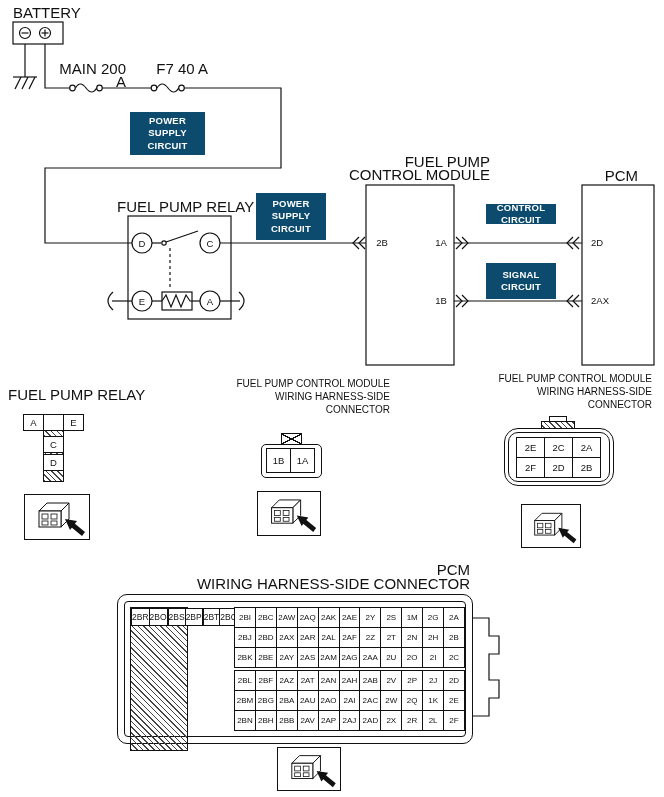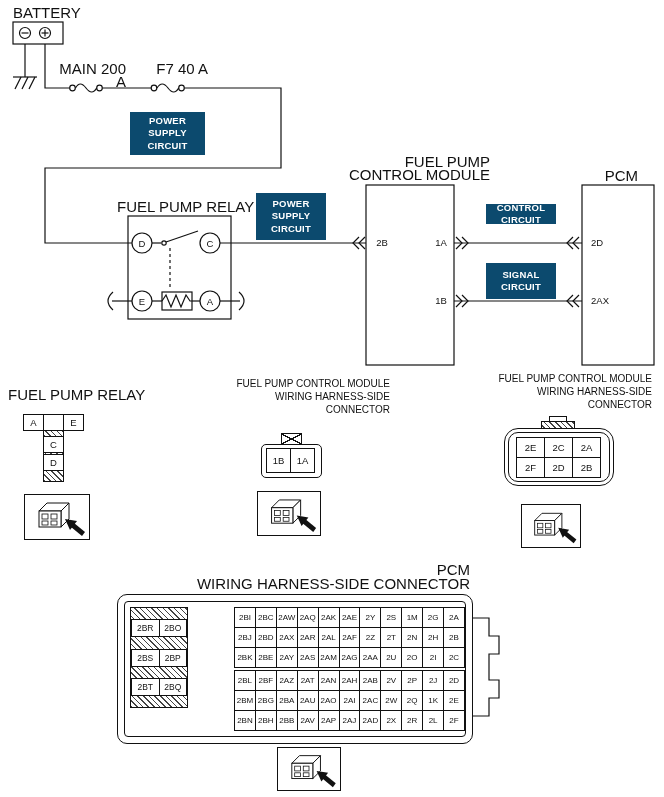--- a/index.html
+++ b/index.html
@@ -25,22 +25,22 @@
   .icon-box { position:absolute; border:1px solid #111; box-sizing:border-box; background:#fff; }
   .icon-box svg { width:100%; height:100%; display:block; }
   
   .pcm-grid { position:absolute; left:197px; top:607px; width:268px; }
   .pcm-grid .grid-row { display:flex; height:21px; margin-top:-1px;padding-left:37px; }
   .pcm-grid .grid-row:first-child { margin-top:0; }
   .pcm-grid .grid-row:nth-child(4) { margin-top:2px; }
   .pcm-grid .cell { flex:1; margin-left:-1px; font-size:8px; }
   .pcm-grid .cell:first-child { margin-left:0; }
   
-  .pcm-left { position:absolute; left:130px; top:607px; width:58px; height:101px; border:1px solid #111; box-sizing:border-box;
-              display:flex; flex-direction:column; }
+  .pcm-left { position:absolute; left:130px; top:607px; width:58px; height:144px; border:1px solid #111; box-sizing:border-box;
+              display:flex; flex-direction:row; }
   .pcm-left .spacer { flex:1; }
   .pcm-left .label-row { display:flex; height:18px; }
   .pcm-left .cell { flex:1; margin-left:-1px; height:18px; font-size:8.5px; }
   .pcm-left .cell:first-child { margin-left:0; }
   
   .fpcm-grid { position:absolute; left:516px; top:437px; }
   .fpcm-grid .grid-row { display:flex; height:21px; margin-top:-1px; }
   .fpcm-grid .grid-row:first-child { margin-top:0; }
   .fpcm-grid .cell { width:29px; margin-left:-1px; font-size:9.5px; }
   .fpcm-grid .cell:first-child { margin-left:0; }

